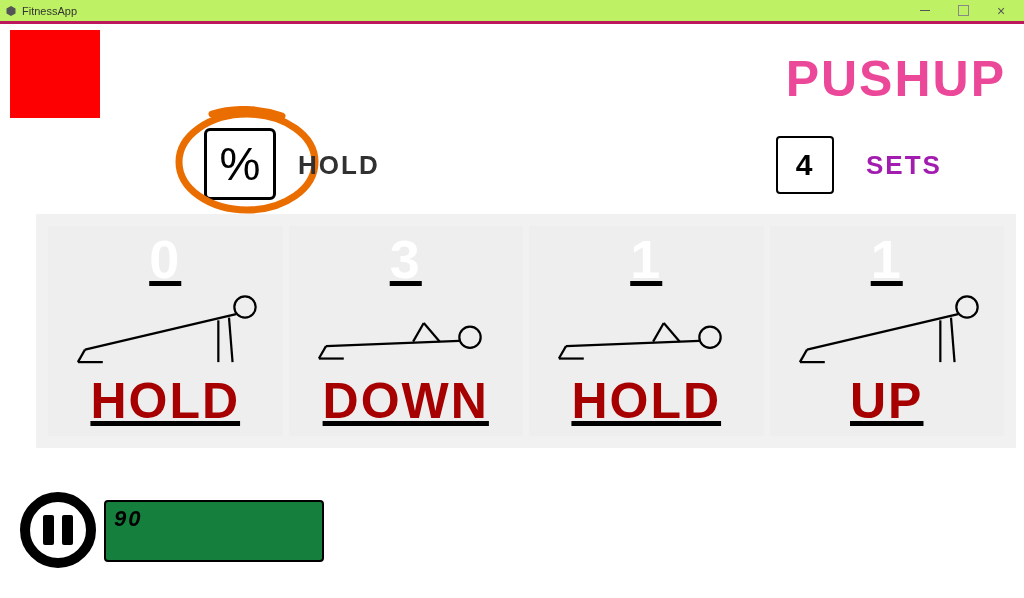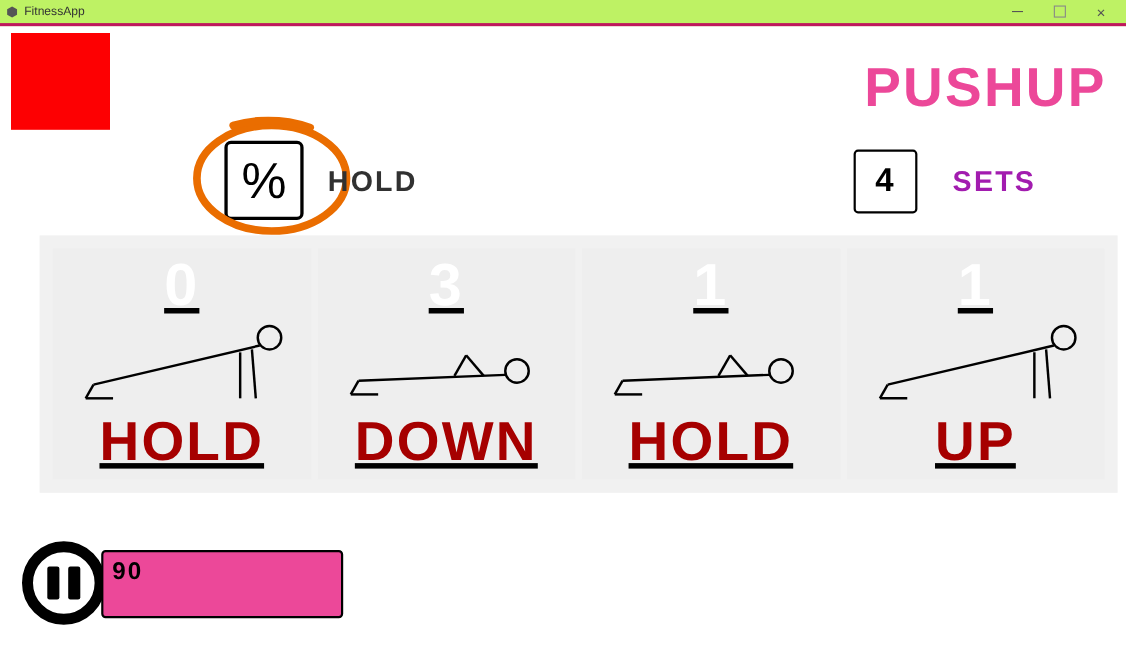--- a/index.html
+++ b/index.html
@@ -146,27 +146,28 @@
   .pause-btn::before, .pause-btn::after {
     content:"";
     display:block;
     width: 11px; height: 30px;
     background:#000;
     margin: 0 4px;
     border-radius: 2px;
   }
   .bpm-box {
     position: absolute;
-    left: 92px; top: 476px;
+    left: 104px; top: 476px;
     width: 220px; height: 62px;
     border: 2px solid #000;
     border-radius: 4px;
     padding: 4px 8px;
     font-size: 22px;
-    background:#ec4899;
+    background:#15803d;
+    font-style:italic;
   }
 </style>
 </head>
 <body>
 
 <div class="titlebar">
   <span class="unity-logo">
     <svg viewBox="0 0 24 24" width="12" height="12">
         <polygon points="12,2 21,7 21,17 12,22 3,17 3,7" fill="#555"></polygon>
       </svg>

